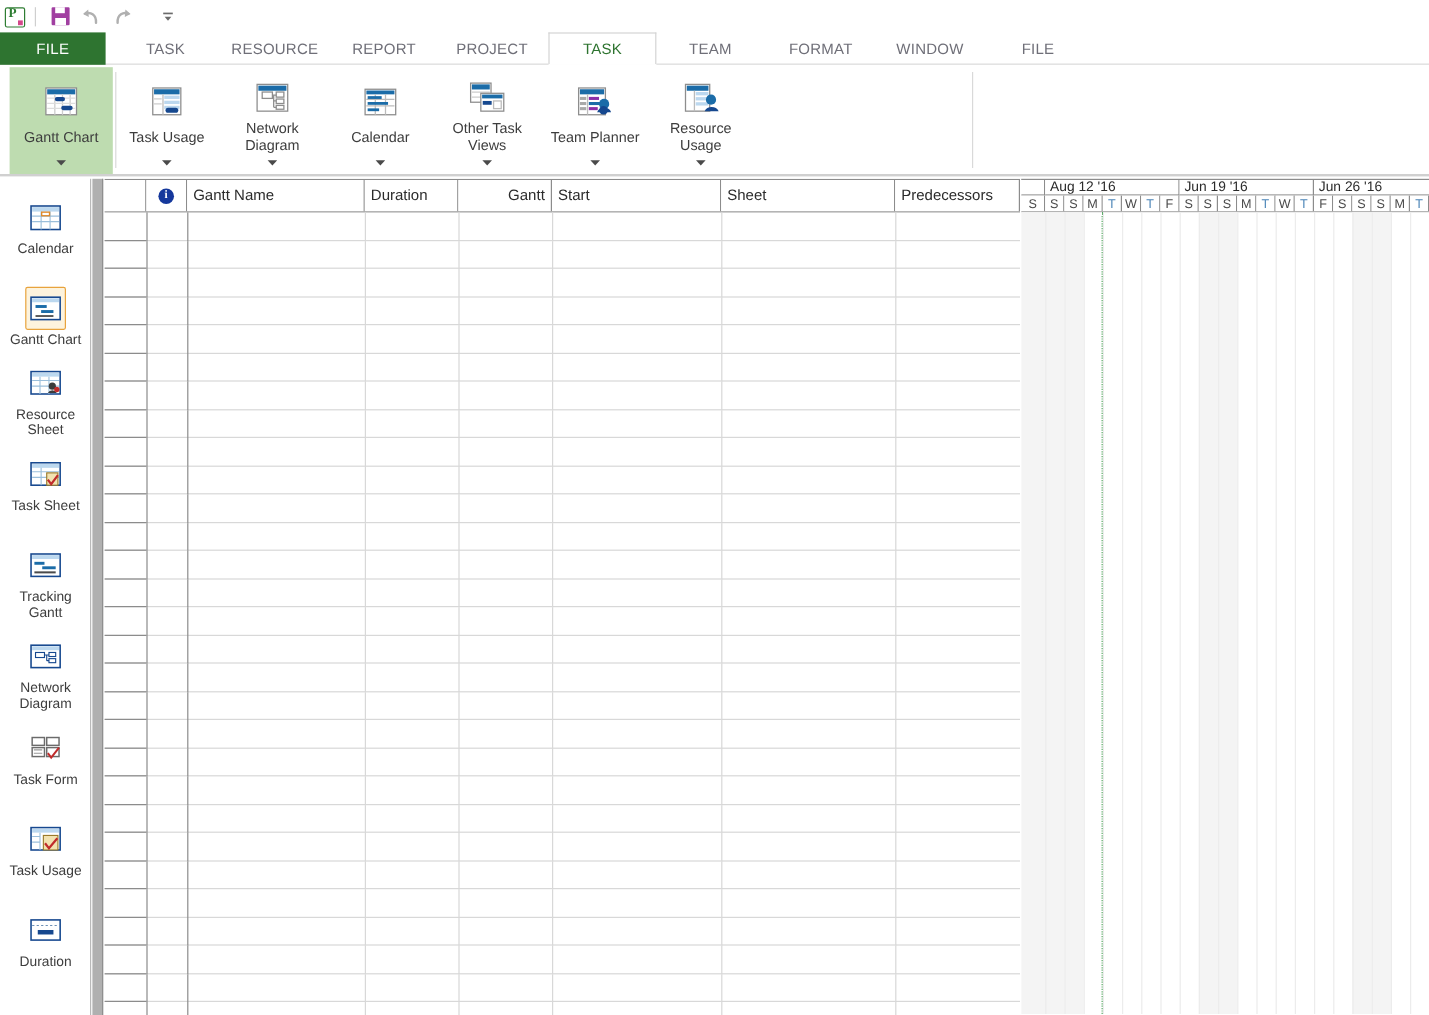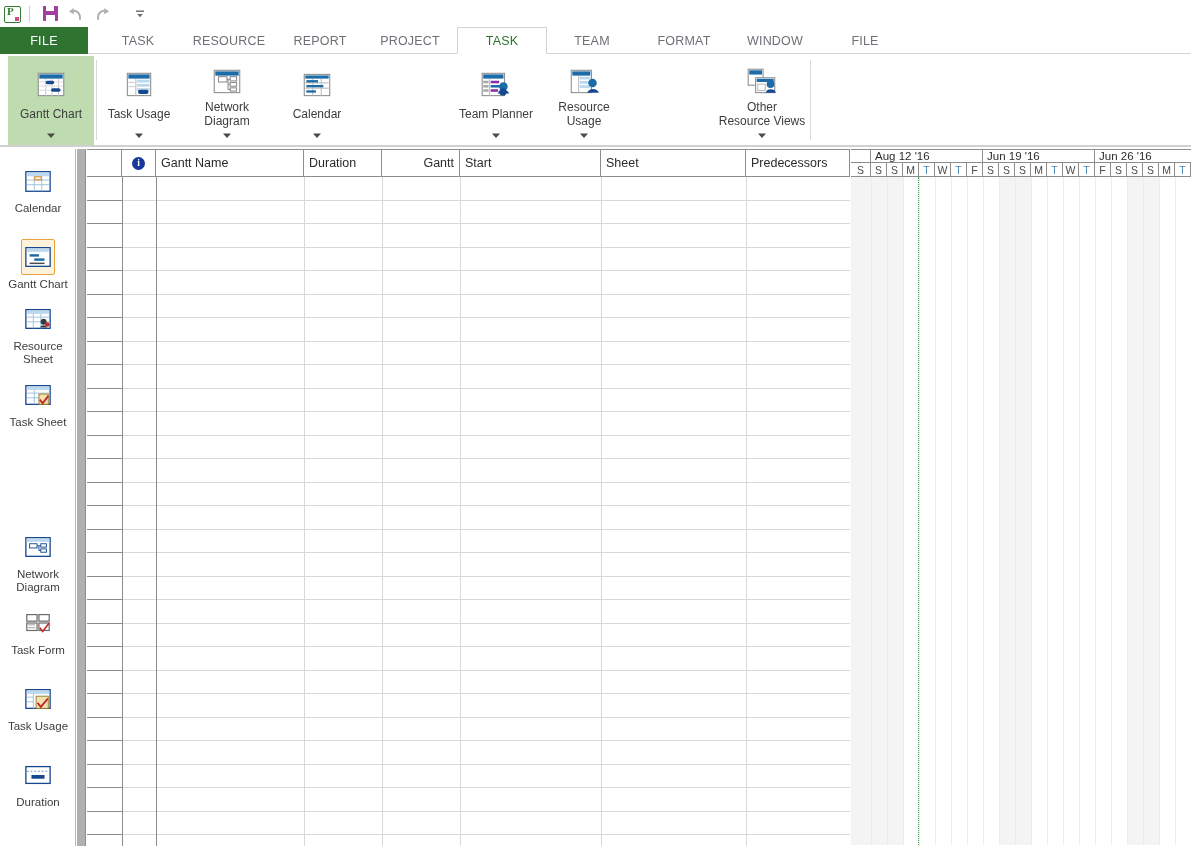--- a/index.html
+++ b/index.html
@@ -326,20 +326,38 @@
             <line x1="5" y1="13" x2="27" y2="13" stroke="#bbb"></line>
             <line x1="5" y1="18" x2="27" y2="18" stroke="#bbb"></line>
             <line x1="12" y1="9" x2="12" y2="25" stroke="#bbb"></line>
             <line x1="20" y1="9" x2="20" y2="25" stroke="#bbb"></line>
             <rect x="6" y="10.4" width="11" height="2.2" fill="#1b6ca8"></rect>
             <rect x="6" y="15" width="16" height="2.2" fill="#1b6ca8"></rect>
             <rect x="6" y="20" width="9" height="2.2" fill="#1b6ca8"></rect>
           </svg>
         </div>
         <div class="rib-label">Calendar</div>
+        <div class="rib-caret"><svg width="10" height="7" viewBox="0 0 10 7">
+            <path d="M1 1.5 L9 1.5 L5 6 Z" fill="#4a4a4a"></path>
+          </svg></div>
+      </div>
+      <div class="rib-item" style="left: 366px; width: 80px;">
+        <div class="rib-icon">
+          <svg width="34" height="32" viewBox="0 0 32 30">
+            <rect x="3" y="3" width="16" height="15" fill="#fff" stroke="#8d8d8d" stroke-width="1"></rect>
+            <rect x="4" y="4" width="14" height="4" fill="#1b6ca8"></rect>
+            <line x1="4" y1="10" x2="18" y2="10" stroke="#ccc"></line>
+            <line x1="4" y1="14" x2="18" y2="14" stroke="#ccc"></line>
+            <rect x="11" y="11" width="18" height="14" fill="#fff" stroke="#8d8d8d"></rect>
+            <rect x="12" y="12" width="16" height="3" fill="#1b6ca8"></rect>
+            <rect x="12.5" y="17" width="7" height="3" fill="#16488f"></rect>
+            <rect x="21" y="17" width="6" height="6" fill="#fff" stroke="#bbb"></rect>
+          </svg>
+        </div>
+        <div class="rib-label">Other Task<br>Views</div>
         <div class="rib-caret"><svg width="10" height="7" viewBox="0 0 10 7">
             <path d="M1 1.5 L9 1.5 L5 6 Z" fill="#4a4a4a"></path>
           </svg></div>
       </div>
       <div class="rib-item" style="left: 454px; width: 84px;">
         <div class="rib-icon">
           <svg width="34" height="32" viewBox="0 0 32 30">
             <rect x="3" y="4" width="21" height="21" fill="#fff" stroke="#8d8d8d" stroke-width="1"></rect>
             <rect x="4" y="5" width="19" height="4" fill="#1b6ca8"></rect>
             <line x1="10" y1="9" x2="10" y2="25" stroke="#bbb"></line>
@@ -370,37 +388,20 @@
             <rect x="12" y="18" width="10" height="2.6" fill="#bcd8ef"></rect>
             <circle cx="24" cy="16" r="4" fill="#1b6ca8"></circle>
             <path d="M19 25 a6 5.5 0 0 1 11 0 z" fill="#16488f"></path>
           </svg>
         </div>
         <div class="rib-label">Resource<br>Usage</div>
         <div class="rib-caret"><svg width="10" height="7" viewBox="0 0 10 7">
             <path d="M1 1.5 L9 1.5 L5 6 Z" fill="#4a4a4a"></path>
           </svg></div>
       </div>
-      <div class="rib-item" style="left: 714px; width: 96px;">
-        <div class="rib-icon">
-          <svg width="34" height="32" viewBox="0 0 32 30">
-            <rect x="3" y="3" width="14" height="15" fill="#fff" stroke="#8d8d8d" stroke-width="1"></rect>
-            <rect x="4" y="4" width="12" height="4" fill="#1b6ca8"></rect>
-            <rect x="10" y="11" width="18" height="14" fill="#fff" stroke="#8d8d8d"></rect>
-            <rect x="11" y="12" width="16" height="3" fill="#1b6ca8"></rect>
-            <rect x="12" y="17" width="7" height="6" fill="#fff" stroke="#bbb"></rect>
-            <circle cx="24" cy="17" r="3.6" fill="#1b6ca8"></circle>
-            <path d="M19.5 25 a5 4.5 0 0 1 9.5 0 z" fill="#16488f"></path>
-          </svg>
-        </div>
-        <div class="rib-label">Other<br>Resource Views</div>
-        <div class="rib-caret"><svg width="10" height="7" viewBox="0 0 10 7">
-            <path d="M1 1.5 L9 1.5 L5 6 Z" fill="#4a4a4a"></path>
-          </svg></div>
-      </div>
       <div class="rib-sep" style="left: 96px;"></div>
       <div class="rib-sep" style="left: 810px;"></div>
     </div>
 
   <div id="viewbar">
       <div class="vb-item" style="position: absolute; top: 14px; left: 0px;">
         <div class="vb-icon">
           <svg width="30" height="28" viewBox="0 0 32 30">
             <rect x="3" y="5" width="26" height="21" fill="#fff" stroke="#16488f" stroke-width="1.4"></rect>
             <rect x="4" y="6" width="24" height="4" fill="#bcd8ef"></rect>
@@ -447,20 +448,32 @@
             <rect x="3" y="5" width="26" height="20" fill="#fff" stroke="#16488f" stroke-width="1.4"></rect>
             <rect x="4" y="6" width="24" height="3.5" fill="#bcd8ef"></rect>
             <line x1="4" y1="13" x2="28" y2="13" stroke="#9bbfdb"></line>
             <line x1="4" y1="18" x2="28" y2="18" stroke="#9bbfdb"></line>
             <line x1="12" y1="9.5" x2="12" y2="25" stroke="#9bbfdb"></line>
             <rect x="17" y="14" width="10" height="11" fill="#f2e2b0" stroke="#9a7a2a"></rect>
             <path d="M18 20 l3 4 l6 -8" stroke="#c02b2b" stroke-width="2" fill="none"></path>
           </svg>
         </div>
         <div class="vb-label">Task Sheet</div>
+      </div>
+      <div class="vb-item" style="position: absolute; top: 304px; left: 0px;">
+        <div class="vb-icon">
+          <svg width="30" height="28" viewBox="0 0 32 30">
+            <rect x="3" y="5" width="26" height="20" fill="#fff" stroke="#16488f" stroke-width="1.4"></rect>
+            <rect x="4" y="6" width="24" height="3.5" fill="#bcd8ef"></rect>
+            <rect x="6" y="12" width="9" height="2.6" fill="#1b6ca8"></rect>
+            <rect x="13" y="16" width="12" height="2.6" fill="#1b6ca8"></rect>
+            <rect x="6" y="20.5" width="19" height="1.8" fill="#4b4b4b"></rect>
+          </svg>
+        </div>
+        <div class="vb-label">Tracking<br>Gantt</div>
       </div>
       <div class="vb-item" style="position: absolute; top: 380px; left: 0px;">
         <div class="vb-icon">
           <svg width="30" height="28" viewBox="0 0 32 30">
             <rect x="3" y="5" width="26" height="20" fill="#fff" stroke="#16488f" stroke-width="1.4"></rect>
             <rect x="4" y="6" width="24" height="3.5" fill="#bcd8ef"></rect>
             <rect x="7" y="11.5" width="8" height="4.5" fill="#fff" stroke="#16488f"></rect>
             <rect x="19" y="11.5" width="6" height="3.6" fill="#fff" stroke="#16488f"></rect>
             <rect x="19" y="17" width="6" height="3.6" fill="#fff" stroke="#16488f"></rect>
             <line x1="15" y1="13.7" x2="19" y2="13.7" stroke="#16488f"></line>

